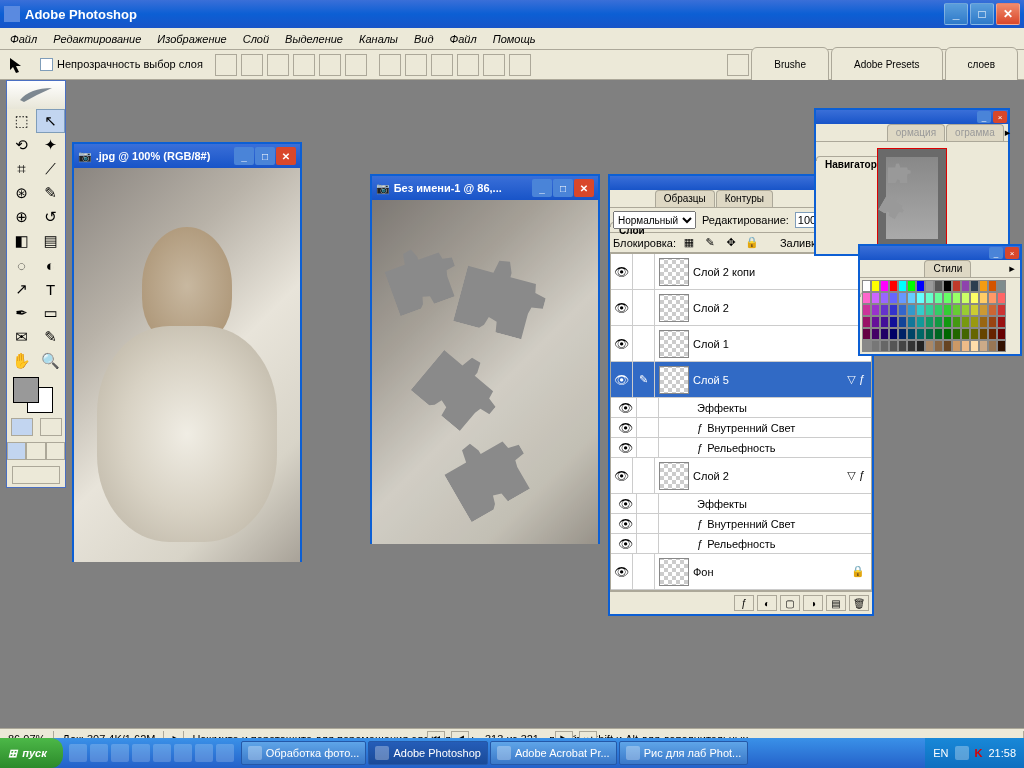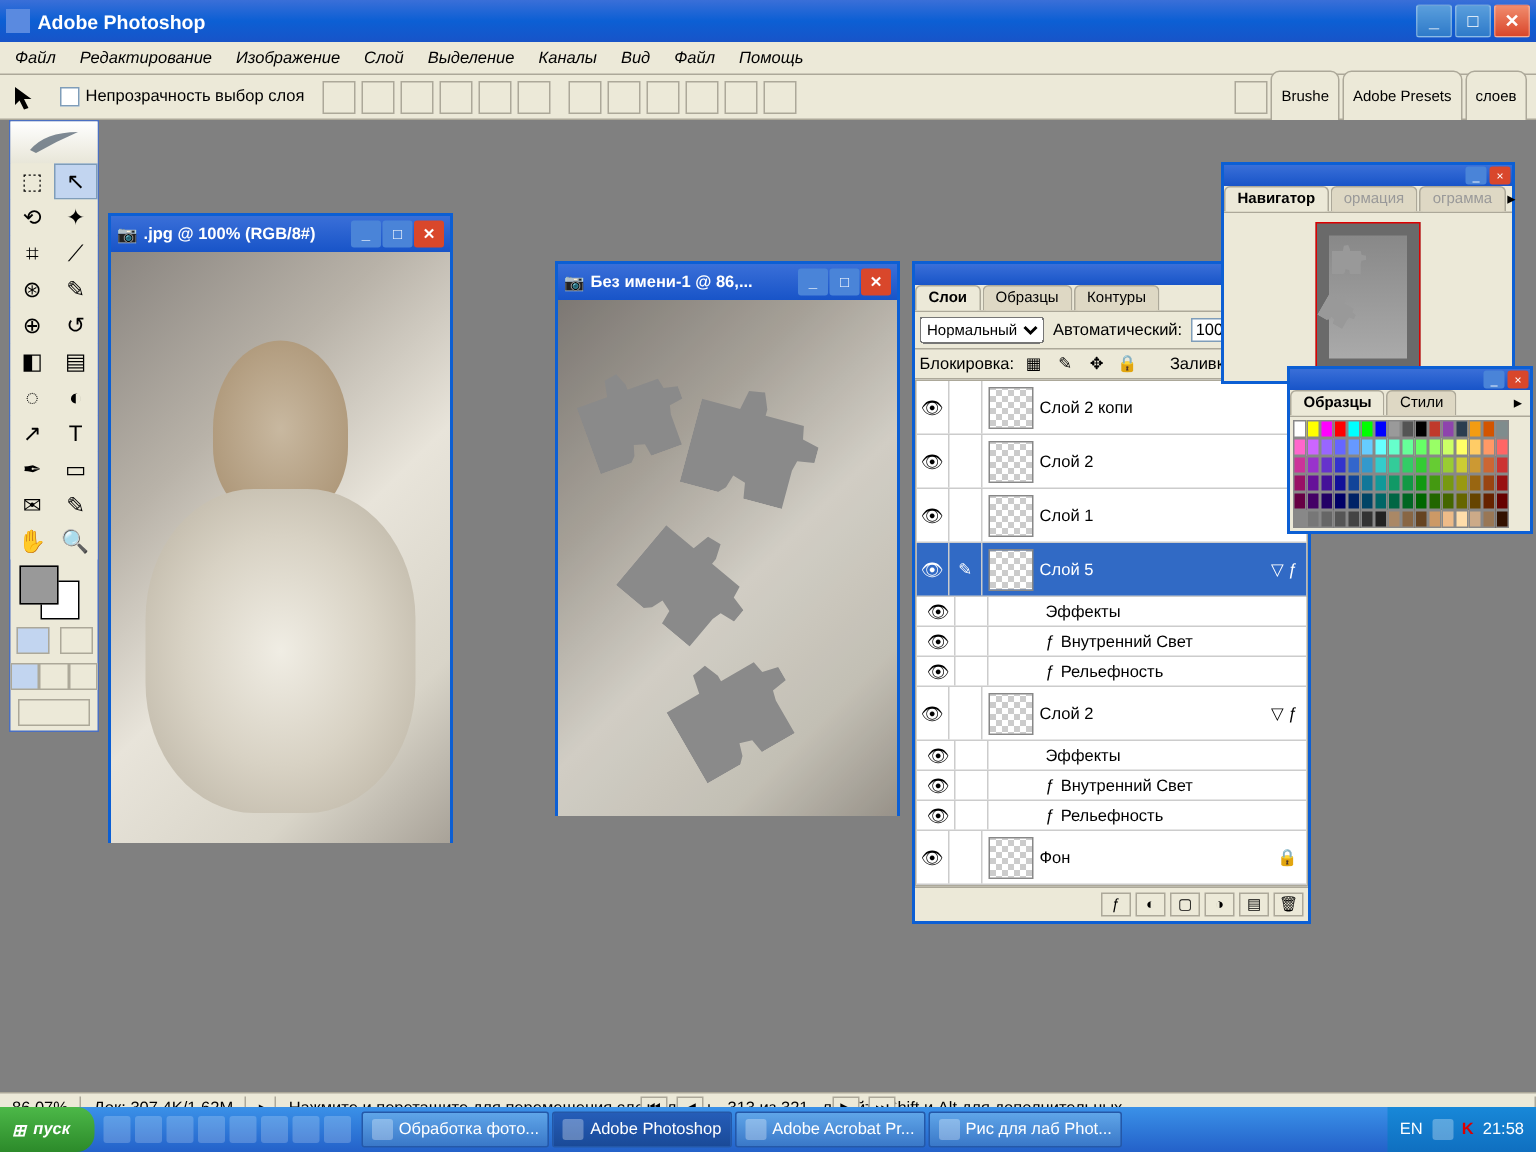--- a/index.html
+++ b/index.html
@@ -16,21 +16,21 @@
 
 .menubar { height: 22px; background: #ece9d8; display: flex; align-items: center; padding: 0 2px; border-bottom: 1px solid #aca899; }
 .menubar .mi { padding: 3px 8px; cursor: default; font-style: italic; }
 
 .optbar { height: 30px; background: #ece9d8; border-bottom: 1px solid #aca899; display: flex; align-items: center; padding: 0 6px; gap: 12px; }
 .optbar .move-icon { width: 22px; height: 22px; display:flex; align-items:center; justify-content:center; }
 .optbar .chk { width: 13px; height: 13px; border: 1px solid #7f9db9; background: white; margin-right: 4px; display:inline-block; vertical-align:middle; }
 .optbar .grp { display:flex; gap:4px; }
 .optbar .smbtn { width:22px; height:22px; border:1px solid #aca899; background:#ece9d8; }
 .optbar .right { margin-left:auto; display:flex; gap:2px; align-items:center; }
-.tab-well { height:36px; padding:0 6px; background:#ece9d8; border:1px solid #aca899; border-radius:6px 6px 0 0; font-size:10px; display:flex; align-items:center; }
+.tab-well { height:36px; padding:0 22px; background:#ece9d8; border:1px solid #aca899; border-radius:6px 6px 0 0; font-size:10px; display:flex; align-items:center; }
 
 .workspace { position:absolute; top:80px; left:0; right:0; bottom:40px; background:#808080; }
 
 
 .toolbox { position:absolute; top:0; left:6px; width:60px; background:#ece9d8; border:1px solid #4a6fc2; }
 .toolbox .feather { height:28px; background:linear-gradient(#fff,#e8e6d8); display:flex; align-items:center; justify-content:center; }
 .toolbox .tools { display:grid; grid-template-columns: 1fr 1fr; }
 .tool { width:29px; height:24px; display:flex; align-items:center; justify-content:center; font-size:15px; border:1px solid #ece9d8; cursor:default; }
 .tool.sel { background:#c2d5f0; border-color:#7f9db9; }
 .toolbox .swatches { height:42px; position:relative; }
@@ -50,21 +50,21 @@
 .docwin .db.cl { background:#d9472b; }
 .docwin .canvas { background:#fff; margin:0; }
 
 
 .panel { position:absolute; background:#ece9d8; border:2px solid #0c5fd4; }
 .panel .ptop { height:14px; background:linear-gradient(#3a6fd8,#1854c8); display:flex; justify-content:flex-end; gap:2px; padding:1px; }
 .panel .pbtn { width:14px; height:12px; background:#4a84d8; border-radius:2px; font-size:8px; color:white; display:flex; align-items:center; justify-content:center; }
 .panel .pbtn.cl { background:#d9472b; }
 .panel .tabs { display:flex; background:#ece9d8; height:18px; border-bottom:1px solid #aca899; }
 .panel .tab { padding:2px 8px; border:1px solid #aca899; border-bottom:none; background:#ded8c4; font-size:10px; border-radius:4px 4px 0 0; margin-right:1px; }
-.panel .tab.act { background:#ece9d8; font-weight:bold; }
+.panel .tab.act { background:#ece9d8; font-weight:bold;margin-top:32px; }
 .panel .tab.dim { color:#999; }
 .panel .menu-arrow { margin-left:auto; width:16px; display:flex; align-items:center; justify-content:center; }
 
 
 .layer-opts { display:flex; align-items:center; gap:6px; padding:3px; border-bottom:1px solid #aca899; font-size:10px; }
 .layer-opts select { font-size:10px; height:18px; }
 .layer-opts .val { width:44px; border:1px solid #7f9db9; background:white; padding:1px 2px; }
 .layer-lock { display:flex; align-items:center; gap:5px; padding:3px; border-bottom:1px solid #aca899; font-size:10px; }
 .layer-lock .ic { width:16px; text-align:center; }
 .layers-list { background:white; border:1px solid #aca899; max-height:380px; overflow:auto; }
@@ -261,21 +261,21 @@
       <div class="pbtn cl">×</div>
     </div>
     <div class="tabs">
       <div class="tab act">Слои</div>
       <div class="tab">Образцы</div>
       <div class="tab">Контуры</div>
       <div class="menu-arrow">▸</div>
     </div>
     <div class="layer-opts">
       <select><option>Нормальный</option></select>
-      <span>Автоматический:</span>
+      <span>Редактирование:</span>
       <span class="val">100%</span>
         <span>▸</span>
     </div>
     <div class="layer-lock">
       <span>Блокировка:</span>
       <span class="ic">▦</span>
       <span class="ic">✎</span>
       <span class="ic">✥</span>
       <span class="ic">🔒</span>
       <span style="margin-left:auto">Заливка:</span>

